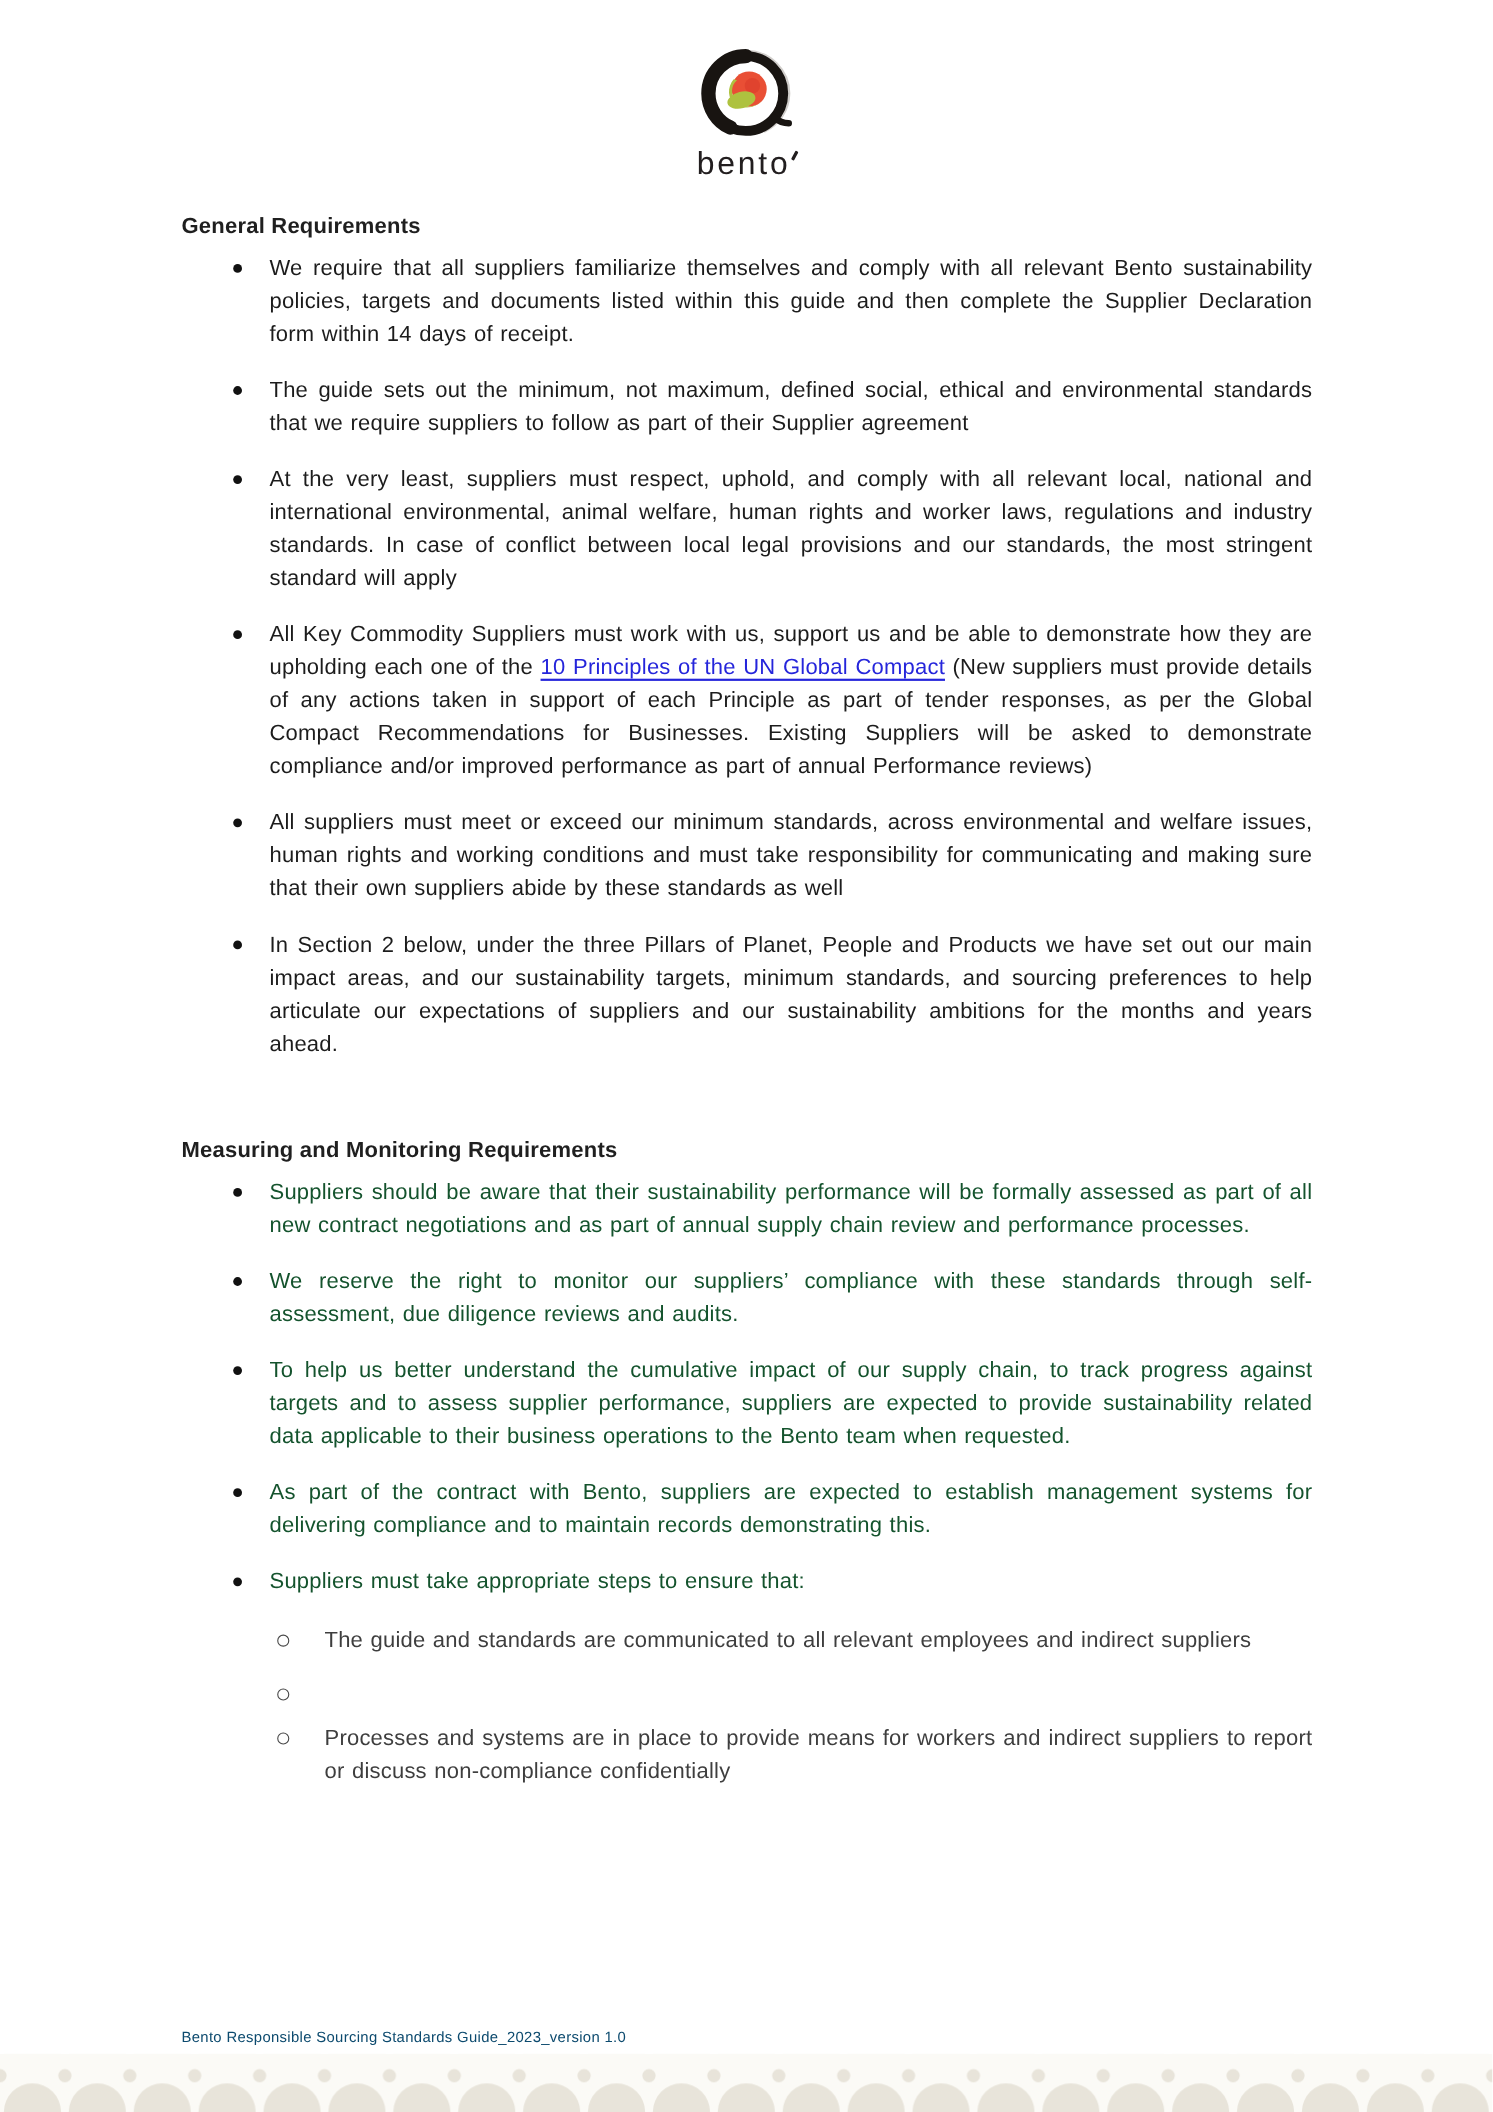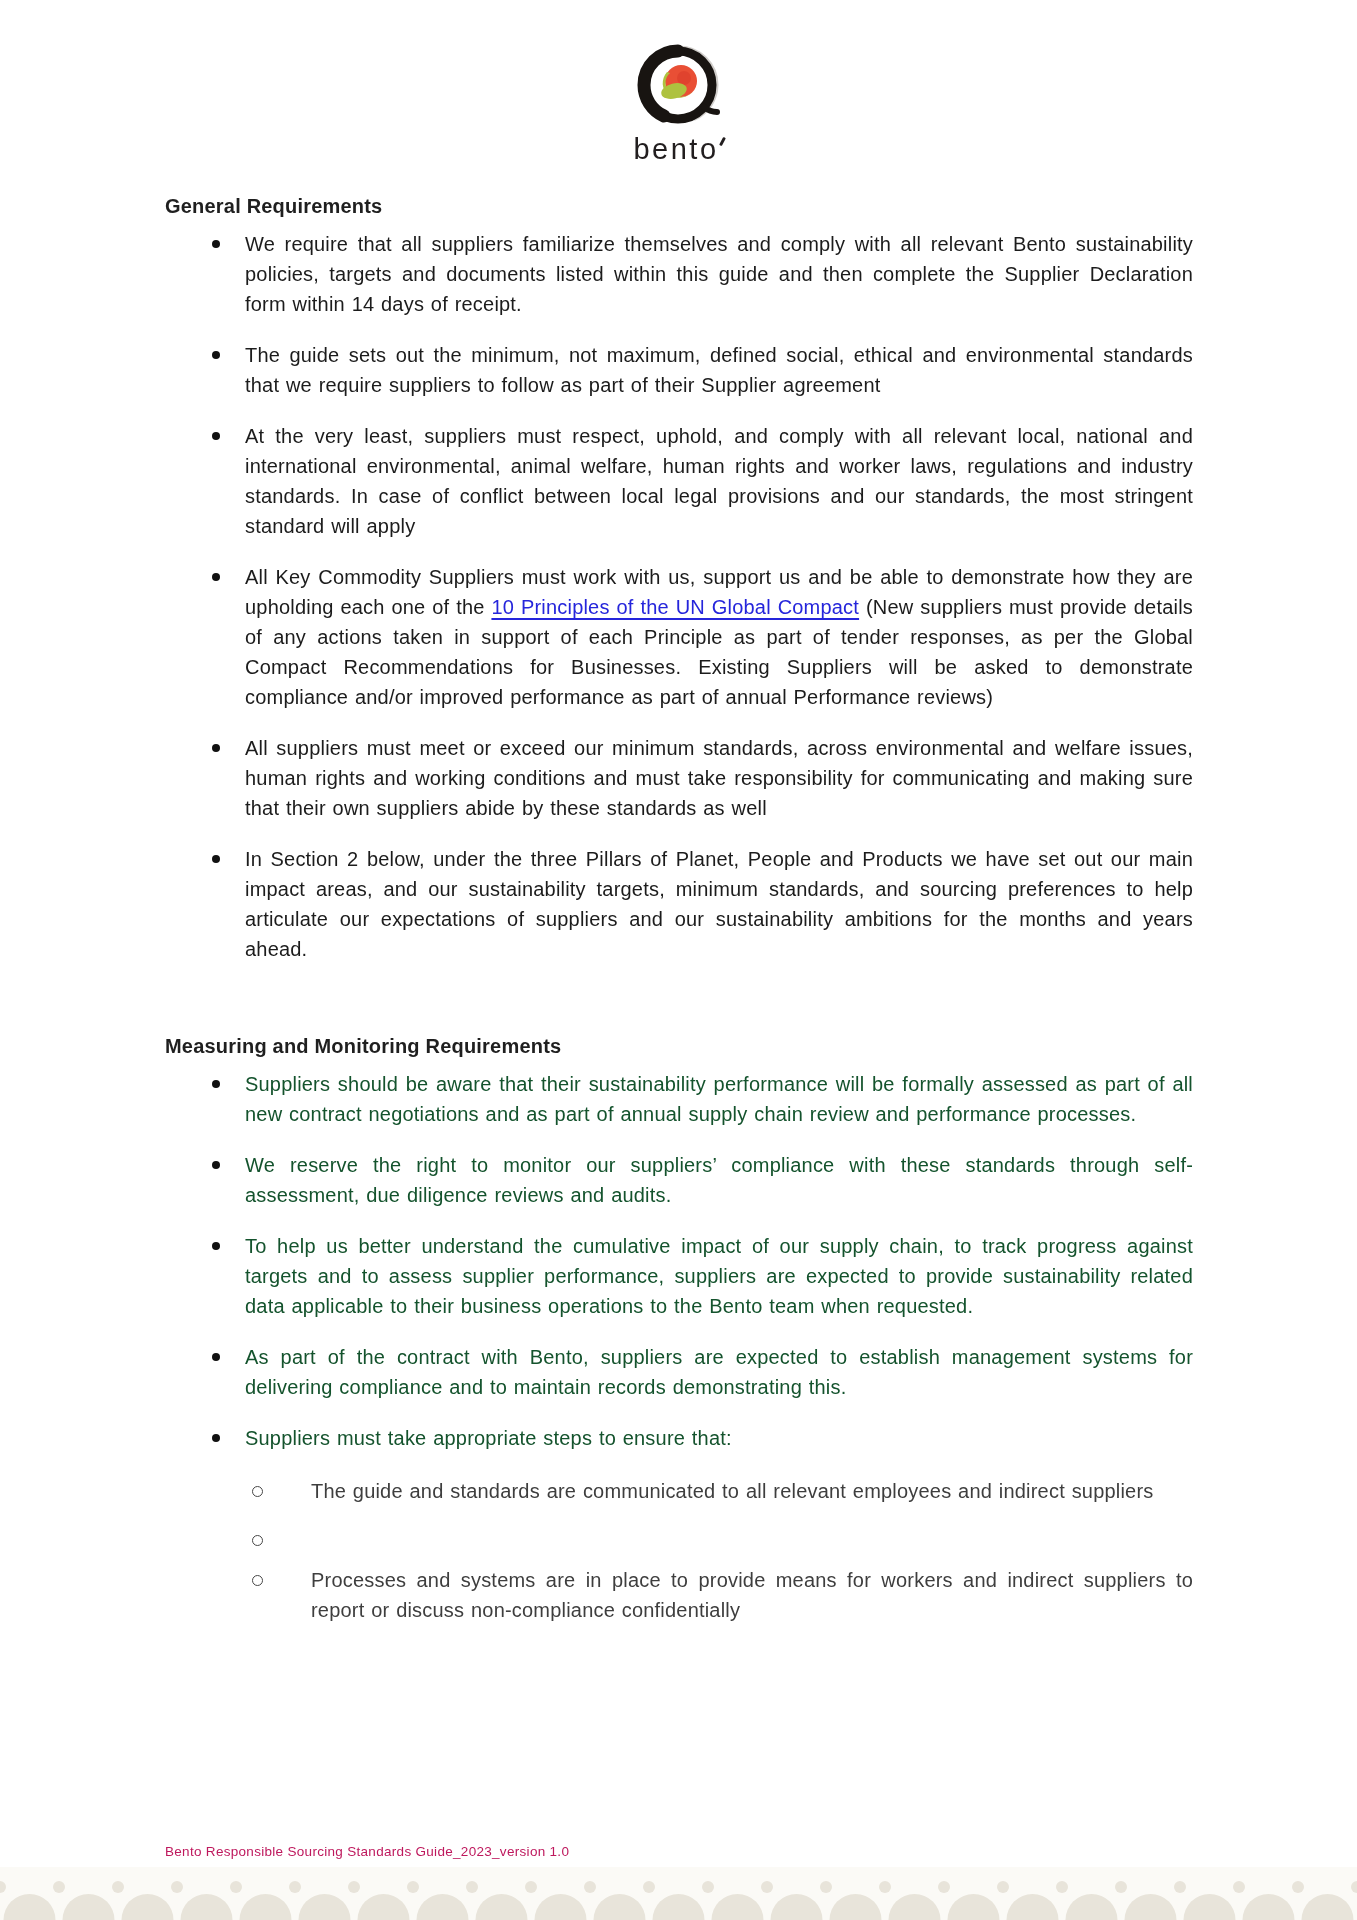--- a/index.html
+++ b/index.html
@@ -53,30 +53,30 @@
   }
   .btext{
     flex:1;margin:0;
     font-size:20px;line-height:30px;letter-spacing:0.2px;word-spacing:1px;
     text-align:justify;
   }
   #sec1 .btext{color:#1c1c1c;}
   #sec2 .btext{color:#14532d;}
   #sec2 .sub .btext{color:#3e3e3e;}
   .sub-group{margin-top:23px;}
-  .sub{margin-bottom:19px;gap:16px;}
+  .sub{margin-bottom:19px;}
   .doclink{
     color:#2525db;text-decoration:underline;text-underline-offset:4px;
     cursor:pointer;
   }
 
   
   .footer{
     position:absolute;left:165px;top:1844px;
-    font-size:13.5px;letter-spacing:0.3px;color:#be185d;
+    font-size:13.5px;letter-spacing:0.3px;color:#0c4a6e;
   }
 
   
   .band{position:absolute;left:0;bottom:0;width:1357px;height:53px;}
 </style>
 </head>
 <body>
 
 <div class="page">
 

